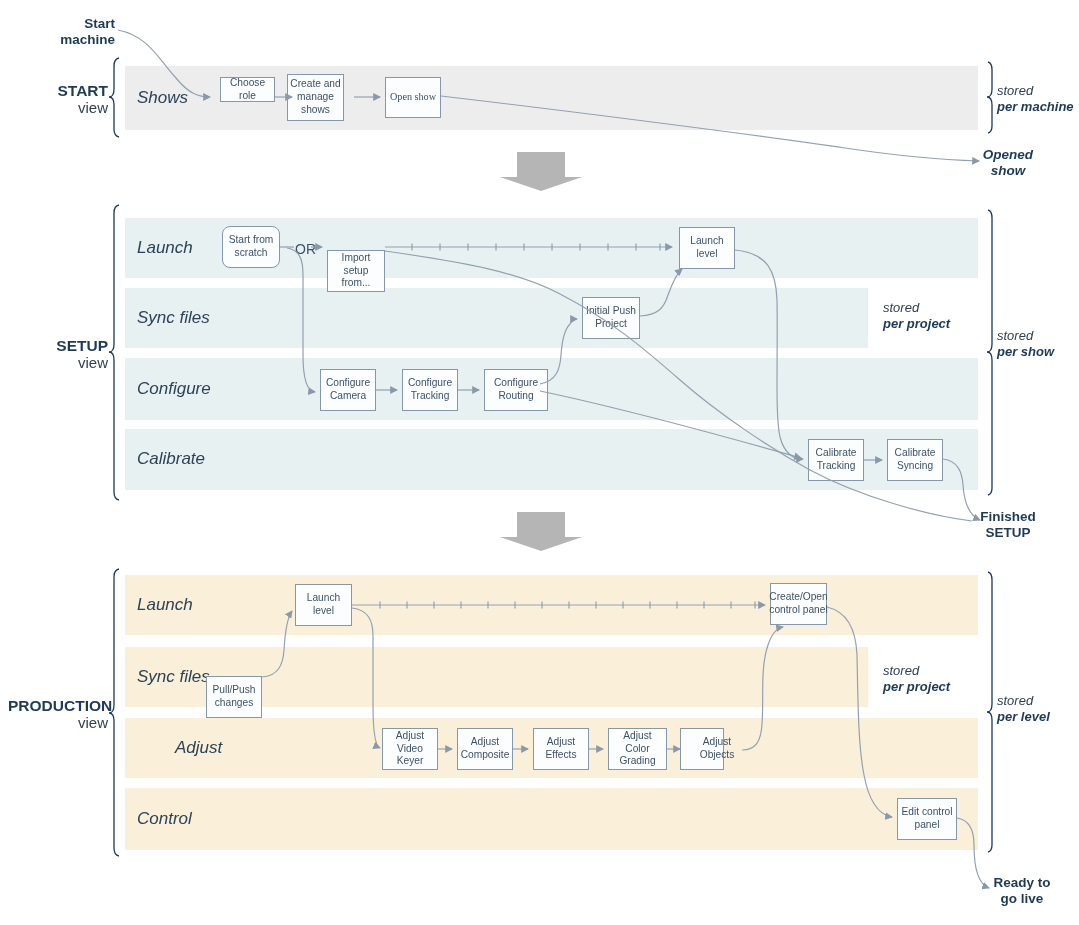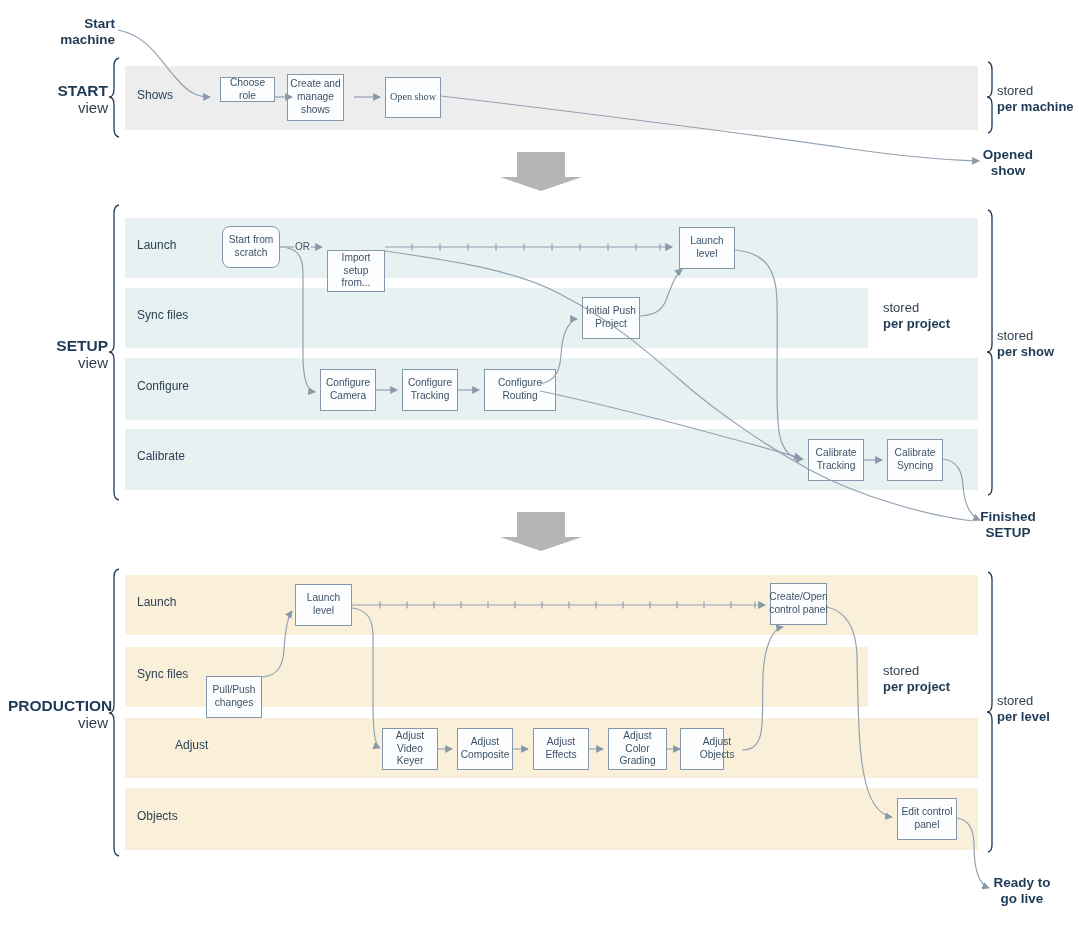--- a/index.html
+++ b/index.html
@@ -2,35 +2,35 @@
 <html><head>
 <meta charset="utf-8">
 <style>
   html,body{margin:0;padding:0;background:#ffffff;}
   #canvas{position:relative;width:1079px;height:925px;background:#ffffff;overflow:hidden;
           font-family:"Liberation Sans",sans-serif;}
   .lane{position:absolute;z-index:1;}
   .lane.start{background:#ededed;}
   .lane.setup{background:#e8f1f1;}
   .lane.prod{background:#faf0da;}
-  .lane-label{position:absolute;z-index:2;font-size:12px;color:#2c4257;
+  .lane-label{position:absolute;z-index:2;font-style:italic;font-size:17px;color:#2c4257;
               font-family:"Liberation Sans",sans-serif;}
   .node{position:absolute;z-index:2;background:#fcfdfe;border:1.5px solid #8597aa;
         display:flex;align-items:center;justify-content:center;text-align:center;
         font-size:10.2px;line-height:1.25;color:#3d5266;padding:2px;box-sizing:border-box;}
   svg.overlay{position:absolute;left:0;top:0;z-index:3;pointer-events:none;}
   .sec-label{position:absolute;z-index:2;text-align:right;color:#1d3a56;}
   .sec-label .b{font-weight:bold;font-size:15.5px;line-height:17px;display:block;}
   .sec-label .v{font-weight:normal;font-size:15px;line-height:17px;display:block;color:#32414f;}
   .ann{position:absolute;z-index:4;font-weight:bold;font-size:13.5px;line-height:15.5px;
        color:#1d3a56;text-align:center;}
   .ann.ra{text-align:right;}
-  .stored{position:absolute;z-index:2;font-size:13px;line-height:16px;color:#32414f;}
+  .stored{position:absolute;z-index:2;font-size:13px;line-height:16px;color:#32414f;font-style:italic;}
   .stored .p{font-weight:bold;color:#1d3a56;}
-  .or{position:absolute;z-index:2;font-size:10px;color:#3d5266;}
+  .or{position:absolute;z-index:2;font-size:14px;color:#3d5266;}
 </style>
 </head>
 <body>
 
 <div id="canvas">
 
   <div class="lane start" style="left:125px;top:66px;width:853px;height:64px;"></div>
 
   <div class="lane setup" style="left:125px;top:218px;width:853px;height:60px;"></div>
   <div class="lane setup" style="left:125px;top:288px;width:743px;height:60px;"></div>
@@ -43,40 +43,40 @@
   <div class="lane prod" style="left:125px;top:788px;width:853px;height:62px;"></div>
 
   <div class="lane-label" style="left:137px;top:88px;">Shows</div>
   <div class="lane-label" style="left:137px;top:238px;">Launch</div>
   <div class="lane-label" style="left:137px;top:308px;">Sync files</div>
   <div class="lane-label" style="left:137px;top:379px;">Configure</div>
   <div class="lane-label" style="left:137px;top:449px;">Calibrate</div>
   <div class="lane-label" style="left:137px;top:595px;">Launch</div>
   <div class="lane-label" style="left:137px;top:667px;">Sync files</div>
   <div class="lane-label" style="left:155px;top:738px;margin-left:20px;">Adjust</div>
-  <div class="lane-label" style="left:137px;top:809px;">Objects</div>
+  <div class="lane-label" style="left:137px;top:809px;">Control</div>
 
   <div class="sec-label" style="left:20px;top:82px;width:88px;">
     <span class="b">START</span>
     <span class="v">view</span>
   </div>
   <div class="sec-label" style="left:20px;top:337px;width:88px;">
     <span class="b">SETUP</span>
     <span class="v">view</span>
   </div>
   <div class="sec-label" style="left:8px;top:697px;width:100px;">
     <span class="b">PRODUCTION</span>
     <span class="v">view</span>
   </div>
 
   <div class="ann ra" style="left:40px;top:16px;width:75px;">
     <span>Start</span><br>
     <span>machine</span>
   </div>
-  <div class="ann" style="left:974px;top:147px;width:68px;">
+  <div class="ann" style="left:974px;top:147px;width:68px;font-style:italic;">
     <span>Opened</span><br>
     <span>show</span>
   </div>
   <div class="ann" style="left:974px;top:509px;width:68px;">
     <span>Finished</span><br>
     <span>SETUP</span>
   </div>
   <div class="ann" style="left:986px;top:875px;width:72px;">
     <span>Ready to</span><br>
     <span>go live</span>
@@ -108,21 +108,21 @@
   <div class="node" style="left:220px;top:77px;width:55px;height:25px;">Choose role</div>
   <div class="node" style="left:287px;top:74px;width:57px;height:47px;">Create and manage shows</div>
   <div class="node" style="left:385px;top:77px;width:56px;height:41px;font-family:Liberation Serif, serif;">Open show</div>
 
   <div class="node" style="left:222px;top:226px;width:58px;height:42px;border-radius:8px;">Start from scratch</div>
   <div class="node" style="left:327px;top:226px;width:58px;height:42px;margin-top:24px;">Import setup from...</div>
   <div class="node" style="left:679px;top:227px;width:56px;height:42px;">Launch level</div>
   <div class="node" style="left:582px;top:297px;width:58px;height:42px;">Initial Push Project</div>
   <div class="node" style="left:320px;top:369px;width:56px;height:42px;">Configure Camera</div>
   <div class="node" style="left:402px;top:369px;width:56px;height:42px;">Configure Tracking</div>
-  <div class="node" style="left:484px;top:369px;width:72px;height:42px;">Configure Routing</div>
+  <div class="node" style="left:484px;top:369px;width:64px;height:42px;">Configure Routing</div>
   <div class="node" style="left:808px;top:439px;width:56px;height:42px;">Calibrate Tracking</div>
   <div class="node" style="left:887px;top:439px;width:56px;height:42px;">Calibrate Syncing</div>
 
   <div class="node" style="left:295px;top:584px;width:57px;height:42px;">Launch level</div>
   <div class="node" style="left:206px;top:676px;width:56px;height:42px;">Pull/Push changes</div>
   <div class="node" style="left:770px;top:583px;width:57px;height:42px;">Create/Open control panel</div>
   <div class="node" style="left:382px;top:728px;width:56px;height:42px;">Adjust Video Keyer</div>
   <div class="node" style="left:457px;top:728px;width:56px;height:42px;">Adjust Composite</div>
   <div class="node" style="left:533px;top:728px;width:56px;height:42px;">Adjust Effects</div>
   <div class="node" style="left:608px;top:728px;width:59px;height:42px;">Adjust Color Grading</div>

